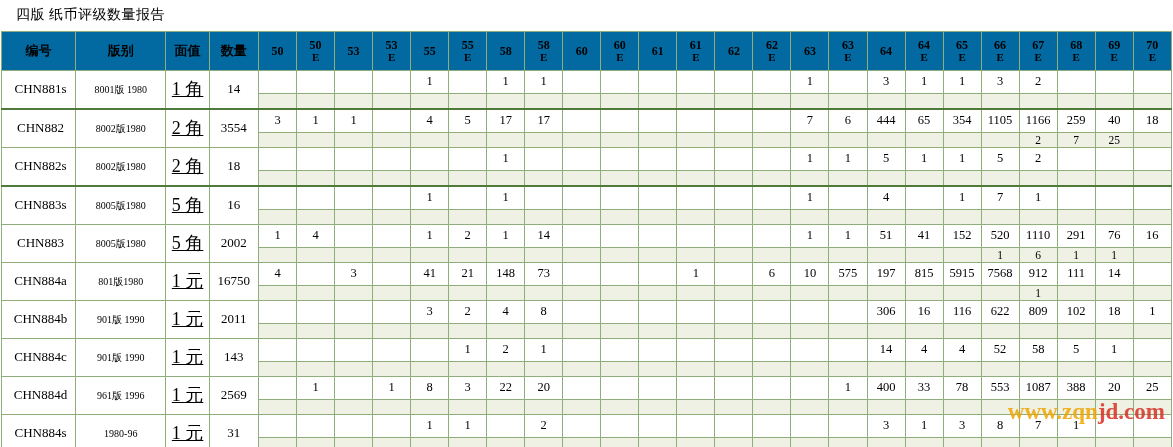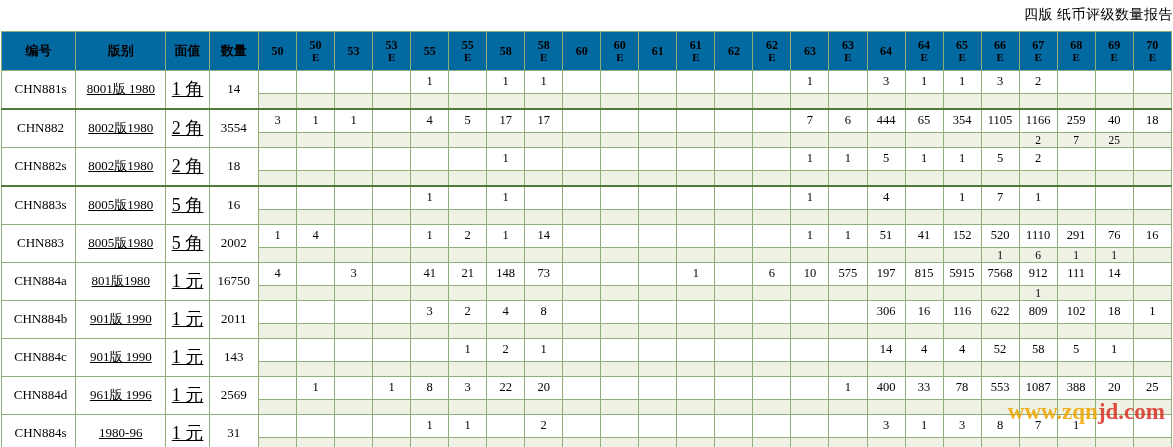--- a/index.html
+++ b/index.html
@@ -6,23 +6,23 @@
   body{
     width:1173px;height:447px;
     background:#ffffff;
     font-family:"Liberation Serif", serif;
     font-size:13px;
     color:#000;
     overflow:hidden;
     position:relative;
   }
   #title{
-    text-align:right;
+    text-align:left;
     font-size:14px;
-    padding:6px 0 7px 4px;
+    padding:6px 0 7px 16px;
     letter-spacing:0.5px;
   }
   table{
     border-collapse:collapse;
     width:1171px;
     margin:0 1px;
     table-layout:fixed;
   }
   th,td{
     border:1px solid #8fae7a;
@@ -37,21 +37,21 @@
   thead th{
     height:38px;
     font-size:13px;
     background:#0369a1;
   }
   thead th .g{display:block;font-size:12px;line-height:1.05;}
   thead th .ge{display:block;font-size:11px;line-height:1.05;}
   tbody tr.main td{height:22px;background:#ffffff;}
   tbody tr.sub td{height:14px;background:#eef1e4;font-size:11.5px;}
   td.code{font-family:"Liberation Serif",serif;font-size:13px;padding-left:2px;text-align:center;padding-left:4px;}
-  td.ver{font-size:13px;text-decoration:underline;}
+  td.ver{font-size:10px;}
   td.den{font-size:18px;text-decoration:underline;}
   td.qty{font-size:13px;}
   .thick-top{border-top:2px solid #4f7a3a !important;}
   #watermark{
     position:absolute;
     right:8px;
     bottom:22px;
     font-family:Liberation Serif, serif;
     font-size:23px;
     font-weight:bold;

